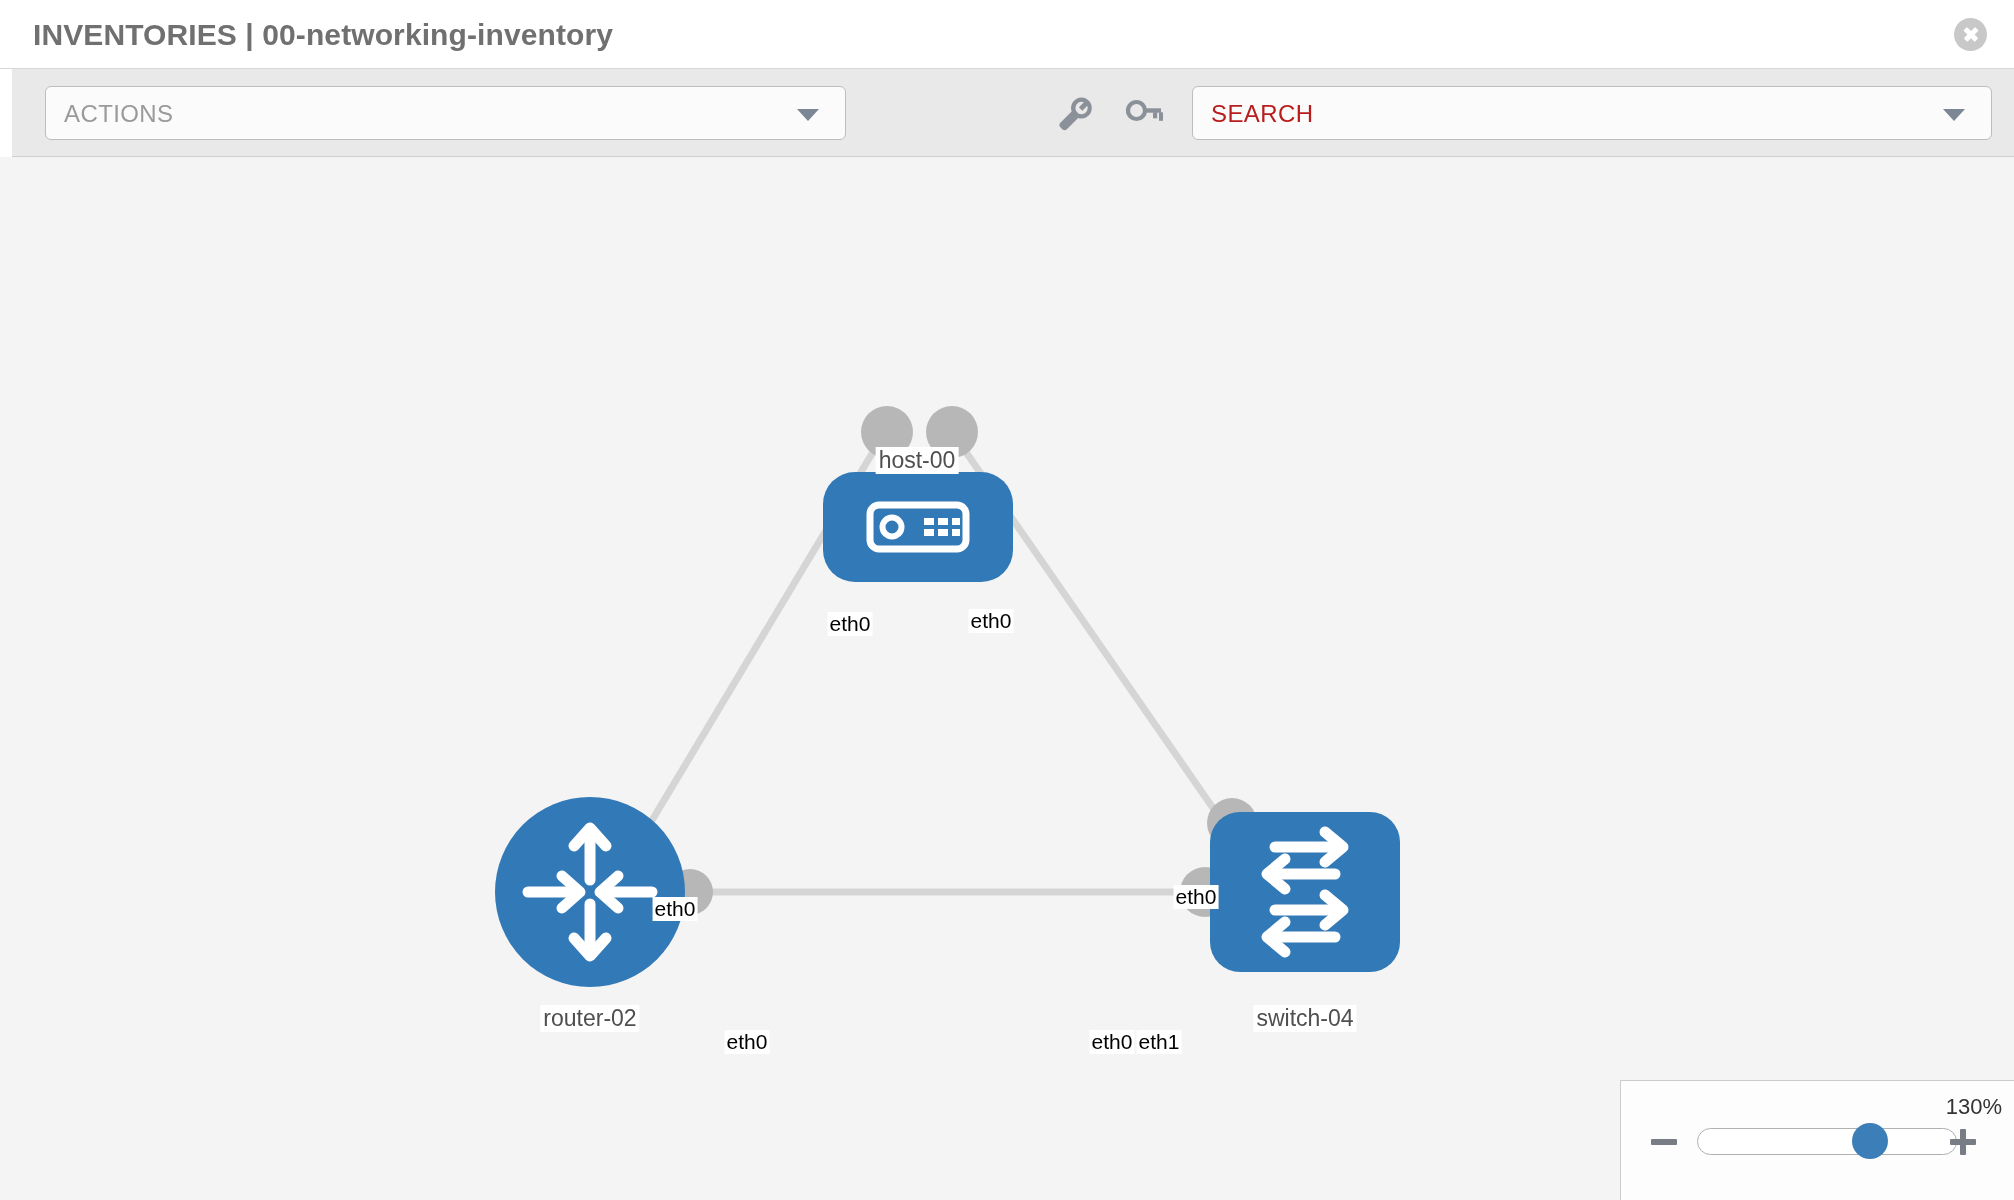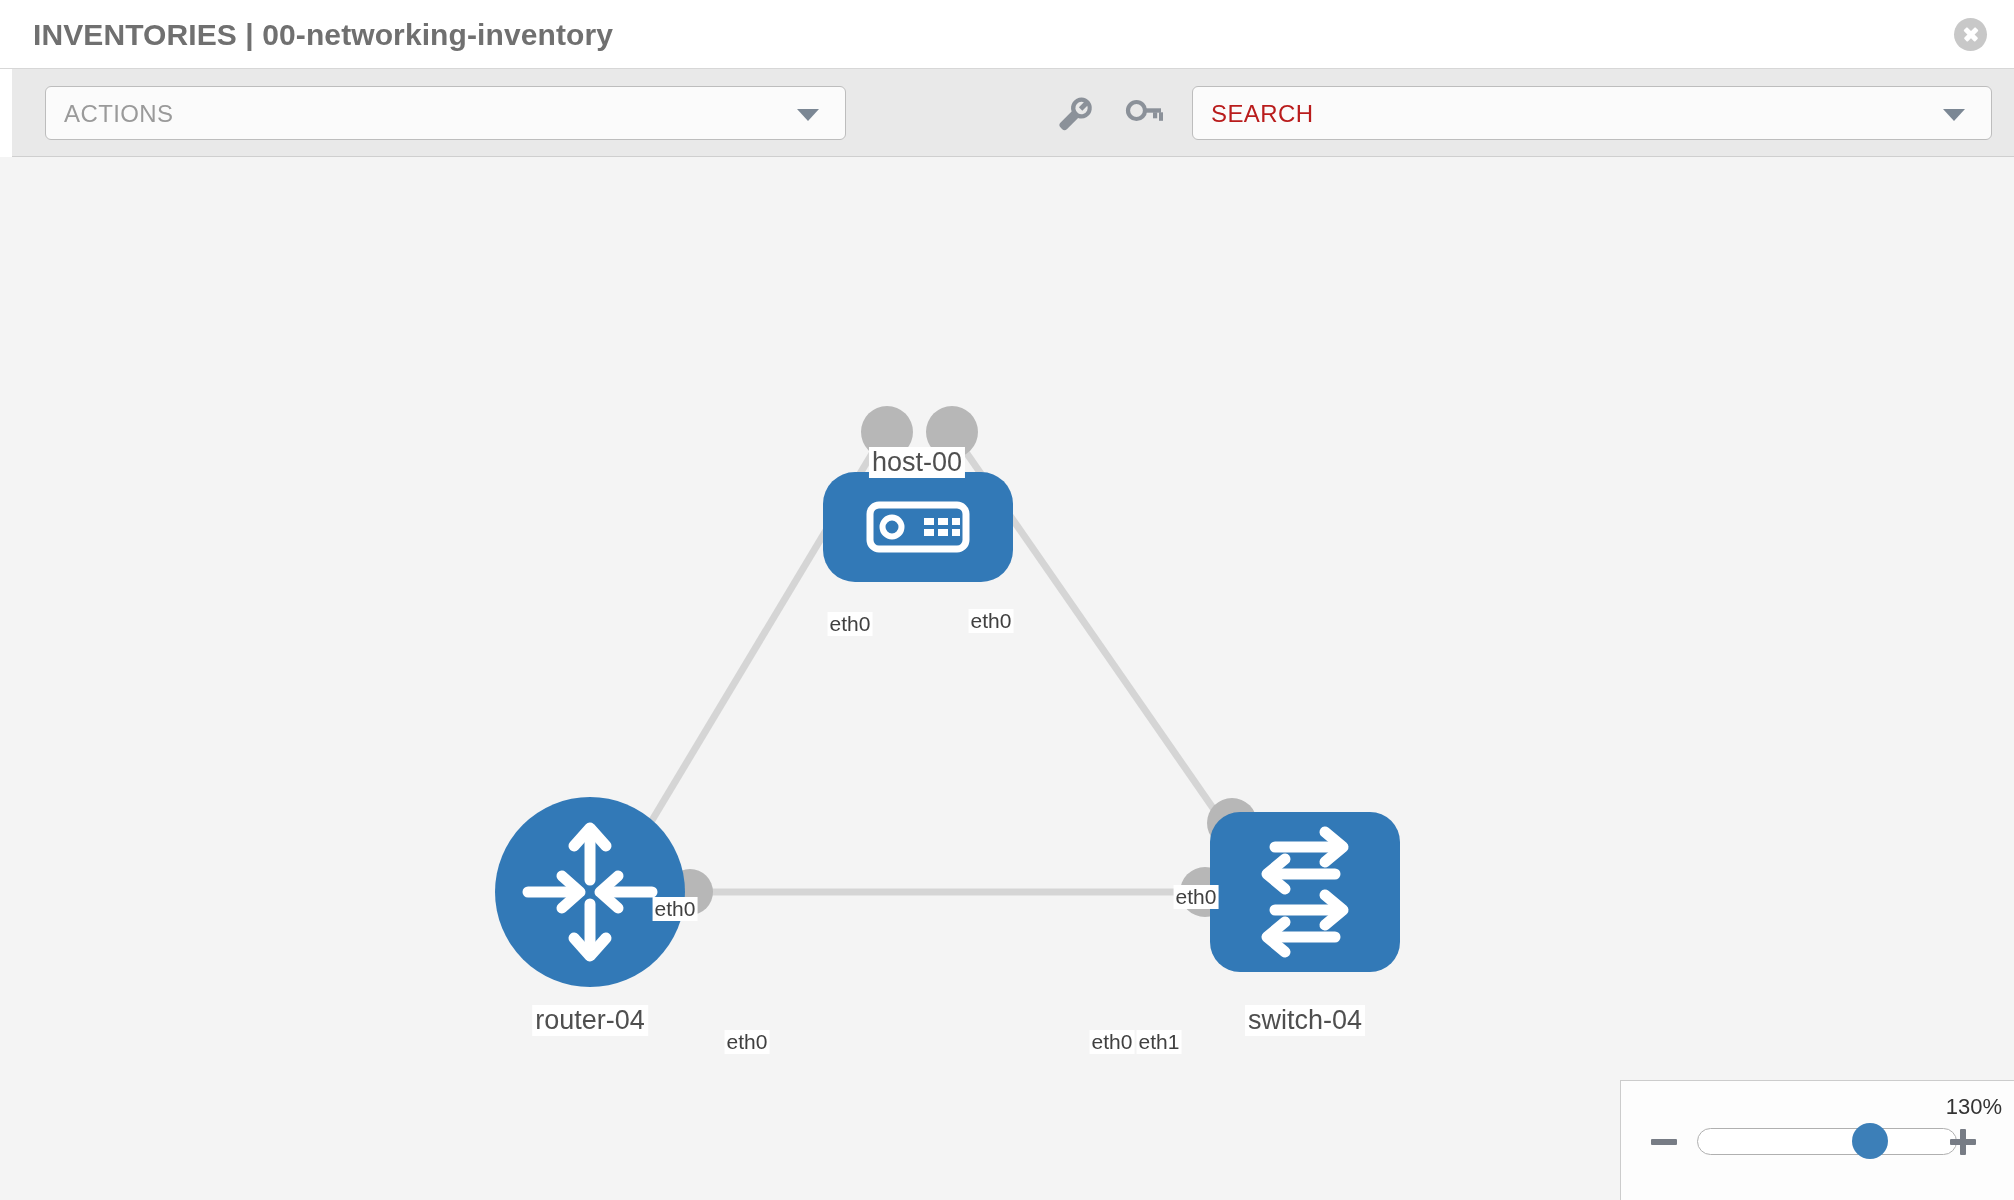--- a/index.html
+++ b/index.html
@@ -151,31 +151,31 @@
   }
   .canvas svg.topo {
     position: absolute;
     left: 0; top: 0;
     width: 2014px;
     height: 1043px;
   }
 
   .node-label {
     position: absolute;
-    font-size: 27px;
+    font-size: 23px;
     color: #4f4f4f;
     background: #ffffff;
     padding: 0 3px;
     white-space: nowrap;
     transform: translateX(-50%);
   }
   .iface-label {
     position: absolute;
     font-size: 21px;
-    color: #404040;
+    color: #000000;
     background: #ffffff;
     padding: 0 2px;
     white-space: nowrap;
     transform: translateX(-50%);
   }
 
   
   .zoom-panel {
     position: absolute;
     left: 1620px;
@@ -346,21 +346,21 @@
           <line x1="-30" y1="18" x2="34" y2="18"></line>
           <polyline points="20,3 38,18 20,33"></polyline>
           <line x1="30" y1="45" x2="-34" y2="45"></line>
           <polyline points="-20,30 -38,45 -20,60"></polyline>
         </g>
       </g>
 
     </svg>
 
     <div class="node-label" style="left:917px; top:290px;">host-00</div>
-    <div class="node-label" style="left:590px; top:848px;">router-04</div>
+    <div class="node-label" style="left:590px; top:848px;">router-02</div>
     <div class="node-label" style="left:1305px; top:848px;">switch-04</div>
 
     <div class="iface-label" style="left:850px; top:455px;">eth0</div>
     <div class="iface-label" style="left:991px; top:452px;">eth0</div>
     <div class="iface-label" style="left:675px; top:740px;">eth0</div>
     <div class="iface-label" style="left:1196px; top:728px;">eth0</div>
     <div class="iface-label" style="left:747px; top:873px;">eth0</div>
     <div class="iface-label" style="left:1112px; top:873px;">eth0</div>
     <div class="iface-label" style="left:1131px; top:873px;margin-left:28px;">eth1</div>
 

